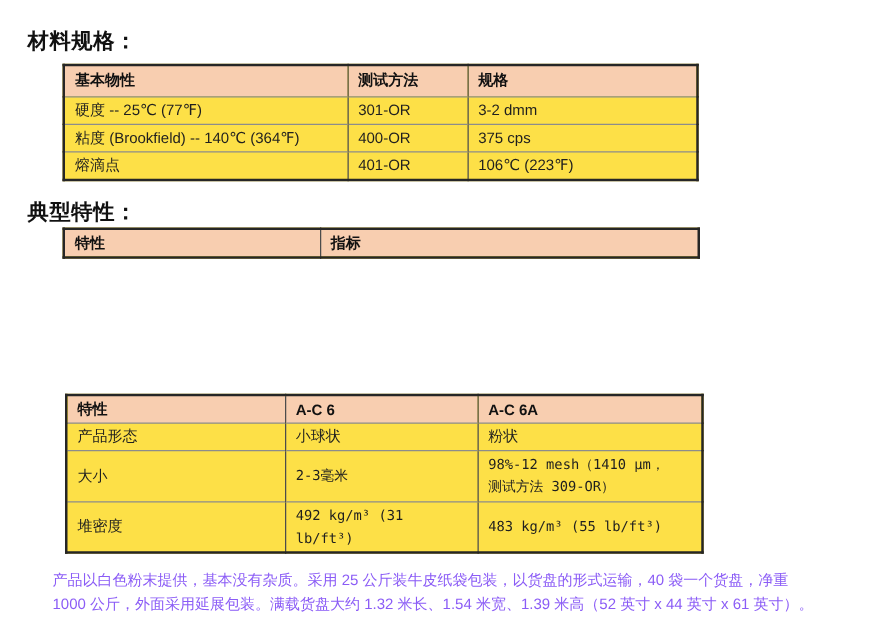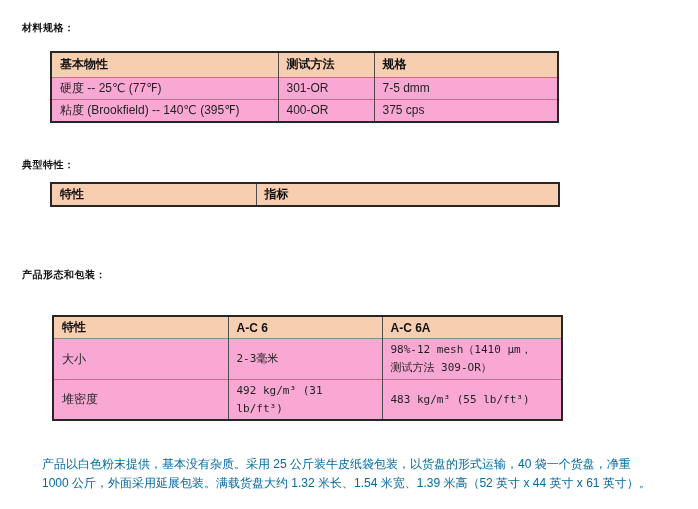--- a/index.html
+++ b/index.html
@@ -7,36 +7,36 @@
     position:relative;
     width:698px;height:509px;
     background:#ffffff;
     color:#1f1f1f;
     font-family:"Liberation Sans","DejaVu Sans",sans-serif;
     overflow:hidden;
   }
   .section-heading{
     position:absolute;
     left:22px;
-    font-size:10px;
+    font-size:17px;
     font-weight:bold;
     color:#111111;
     letter-spacing:0.5px;
     white-space:nowrap;
   }
   #heading-1{top:21px;}
   #heading-2{top:158px;}
   #heading-3{top:268px;}
 
   table.spec{
     position:absolute;
     border-collapse:collapse;
     table-layout:fixed;
     font-size:12px;
-    background:#f9a8d4;
+    background:#fde047;
     border:2px solid #262626;
   }
   table.spec th,
   table.spec td{
     border-top:1px solid #8c8c8c;
     border-left:1px solid #4c4c4c;
     padding:2px 8px;
     text-align:left;
     vertical-align:middle;
     overflow:hidden;
@@ -66,21 +66,21 @@
     font-size:11px;
     line-height:1.6;
   }
   .footer-paragraph{
     position:absolute;
     left:42px;
     top:455px;
     width:650px;
     font-size:12px;
     line-height:19px;
-    color:#0369a1;
+    color:#8b5cf6;
     white-space:pre-line;
   }
 </style>
 </head>
 <body>
 
 <div class="page">
 
   <div id="heading-1" class="section-heading">材料规格：</div>
 
@@ -94,26 +94,31 @@
       <tr>
         <th>基本物性</th>
         <th>测试方法</th>
         <th>规格</th>
       </tr>
     </thead>
     <tbody>
       <tr>
         <td>硬度 -- 25℃ (77℉)</td>
         <td>301-OR</td>
-        <td>7-5 dmm</td>
+        <td>3-2 dmm</td>
       </tr>
       <tr>
-        <td>粘度 (Brookfield) -- 140℃ (395℉)</td>
+        <td>粘度 (Brookfield) -- 140℃ (364℉)</td>
         <td>400-OR</td>
         <td>375 cps</td>
+      </tr>
+      <tr>
+        <td>熔滴点</td>
+        <td>401-OR</td>
+        <td>106℃ (223℉)</td>
       </tr>
     </tbody>
   </table>
 
   <div id="heading-2" class="section-heading">典型特性：</div>
 
   <table class="spec t2">
     <colgroup>
         <col style="width:205px">
         <col>
@@ -121,36 +126,40 @@
     <thead>
       <tr>
         <th>特性</th>
         <th>指标</th>
       </tr>
     </thead>
     <tbody>
     </tbody>
   </table>
 
-  <div id="heading-3" class="section-heading">产品形态和包装：</div>
 
   <table class="spec t3">
     <colgroup>
         <col style="width:175px">
         <col style="width:154px">
         <col>
       </colgroup>
     <thead>
       <tr>
         <th>特性</th>
         <th>A-C 6</th>
         <th>A-C 6A</th>
       </tr>
     </thead>
     <tbody>
+      <tr class="r1">
+        <td>产品形态</td>
+        <td>小球状</td>
+        <td>粉状</td>
+      </tr>
       <tr class="r2">
         <td>大小</td>
         <td class="mono">2-3毫米</td>
         <td class="mono">98%-12 mesh（1410 μm，
 测试方法 309-OR）</td>
       </tr>
       <tr class="r3">
         <td>堆密度</td>
         <td class="mono">492 kg/m³ (31 lb/ft³)</td>
         <td class="mono">483 kg/m³ (55 lb/ft³)</td>

